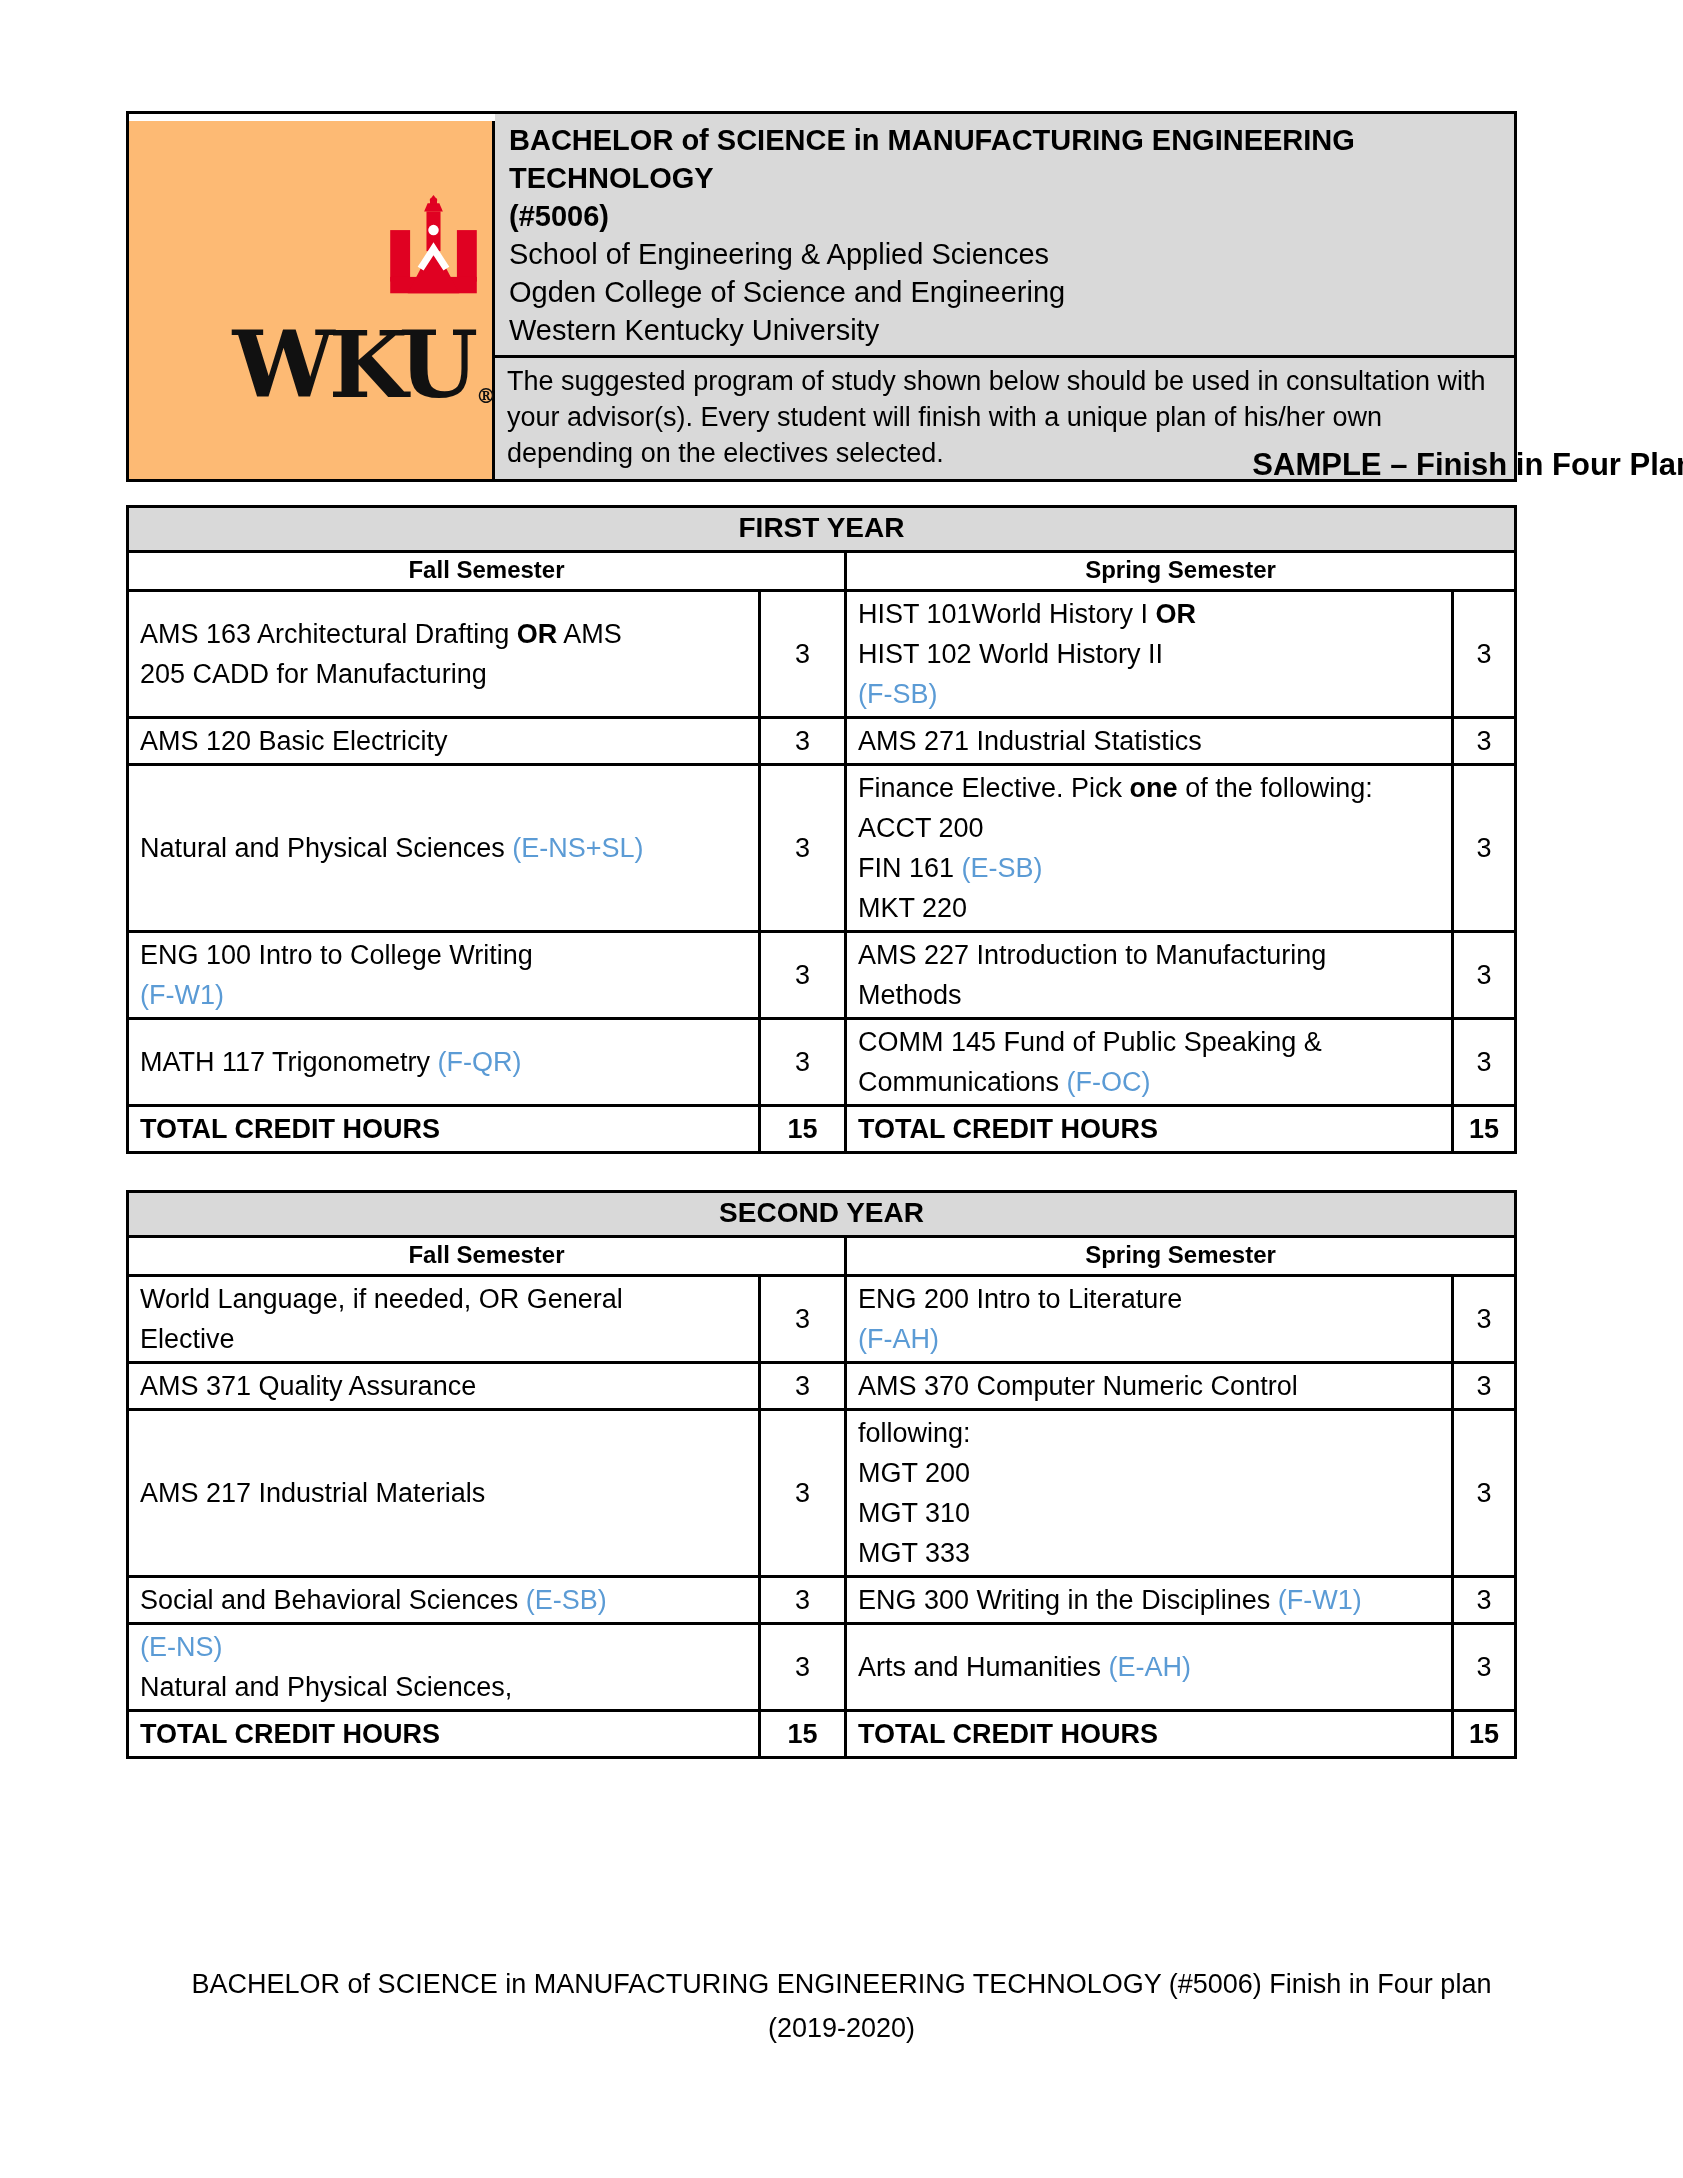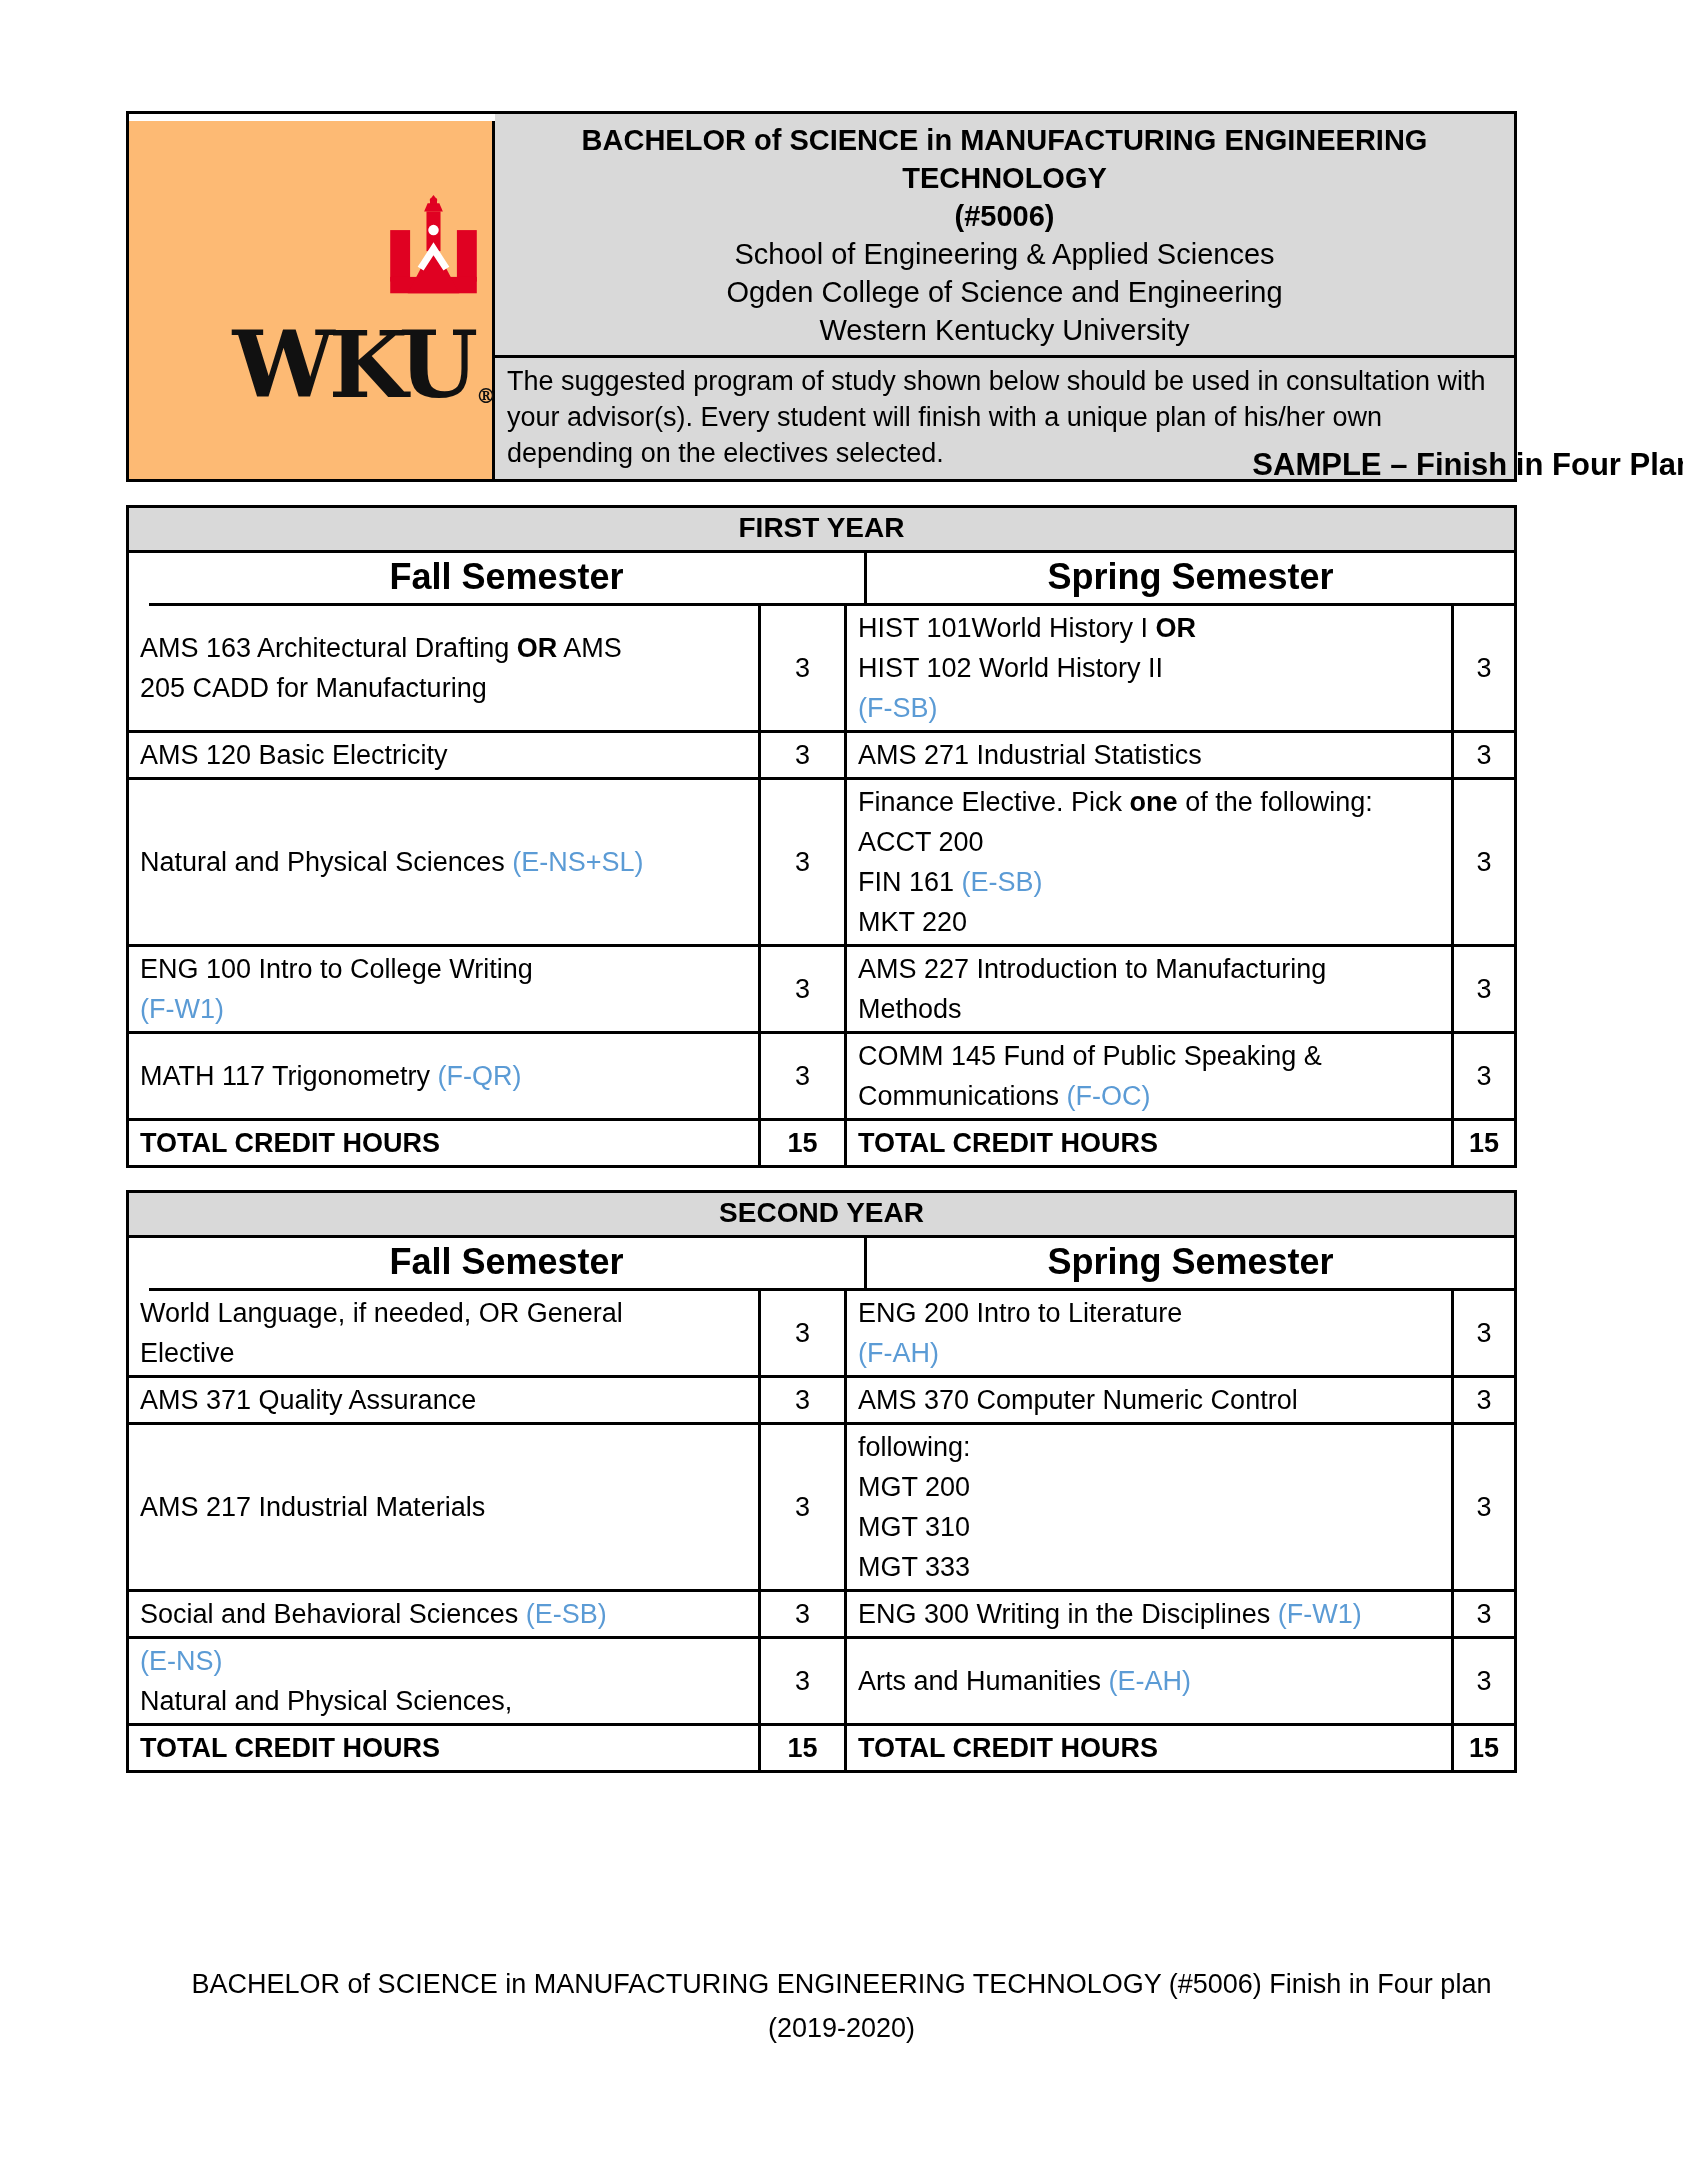--- a/index.html
+++ b/index.html
@@ -12,34 +12,34 @@
   body{width:1683px;height:2178px;font-family:"Liberation Sans",sans-serif;color:var(--ink);}
   .page{position:relative;width:1683px;height:2178px;background:#fff;overflow:hidden;}
 
   
   .header-box{position:absolute;left:126px;top:111px;width:1391px;display:flex;border:3px solid #000;box-sizing:border-box;background:#fff;}
   .logo-cell{width:366px;border-right:3px solid #000;box-sizing:border-box;background:#fdba74;display:flex;flex-direction:column;align-items:flex-end;justify-content:center;padding:12px 0;margin-top:7px;}
   .cupola-svg{width:117px;height:119px;margin-bottom:12px;}
   .wku-wordmark{font-family:"DejaVu Serif","Liberation Serif",serif;font-weight:700;font-size:91px;line-height:0.9;letter-spacing:-6px;color:#111;white-space:nowrap;}
   .reg-mark{font-size:20px;letter-spacing:0;vertical-align:baseline;position:relative;top:6px;left:4px;}
   .title-cell{flex:1;background:var(--header-gray);display:flex;flex-direction:column;}
-  .title-main{text-align:center;font-size:29px;line-height:38px;padding:7px 14px 6px;}
+  .title-main{font-size:29px;line-height:38px;padding:7px 14px 6px;}
   .title-line{min-height:38px;}
   .title-line.bold{font-weight:700;}
   .advising-note{border-top:3px solid #000;font-size:27px;line-height:36px;padding:5px 12px 8px 12px;text-align:left;}
 
   
   .sample-heading{position:absolute;top:447px;left:12px;width:100%;text-align:right;font-size:31px;font-weight:700;}
 
   
   .year-table{position:absolute;left:126px;width:1391px;border:3px solid #000;box-sizing:border-box;background:#fff;}
   #tables .year-table:nth-child(1){top:505px;}
   #tables .year-table:nth-child(2){top:1190px;}
   .year-band{background:var(--header-gray);font-weight:700;font-size:28px;text-align:center;padding:4px 0 6px;border-bottom:3px solid #000;}
-  .sem-header-row{display:flex;border-bottom:3px solid #000;font-weight:700;font-size:36px;margin-left:20px;}
+  .sem-header-row{display:flex;border-bottom:3px solid #000;font-weight:700;font-size:24px;}
   .sem-cell{text-align:center;padding:3px 0 5px;box-sizing:border-box;}
   .sem-cell.left{width:718px;border-right:3px solid #000;}
   .sem-cell.right{flex:1;}
   .rows .course-row:not(:first-child){border-top:3px solid #000;}
   .course-row{display:flex;align-items:stretch;}
   .cell{box-sizing:border-box;display:flex;flex-direction:column;justify-content:center;}
   .cell.text{font-size:27px;line-height:40px;padding:2px 8px 2px 11px;}
   .cell.text.fall{width:629px;}
   .cell.text.spring{width:604px;}
   .cell.credit{font-size:27px;align-items:center;justify-content:center;text-align:center;padding:2px 0;}

